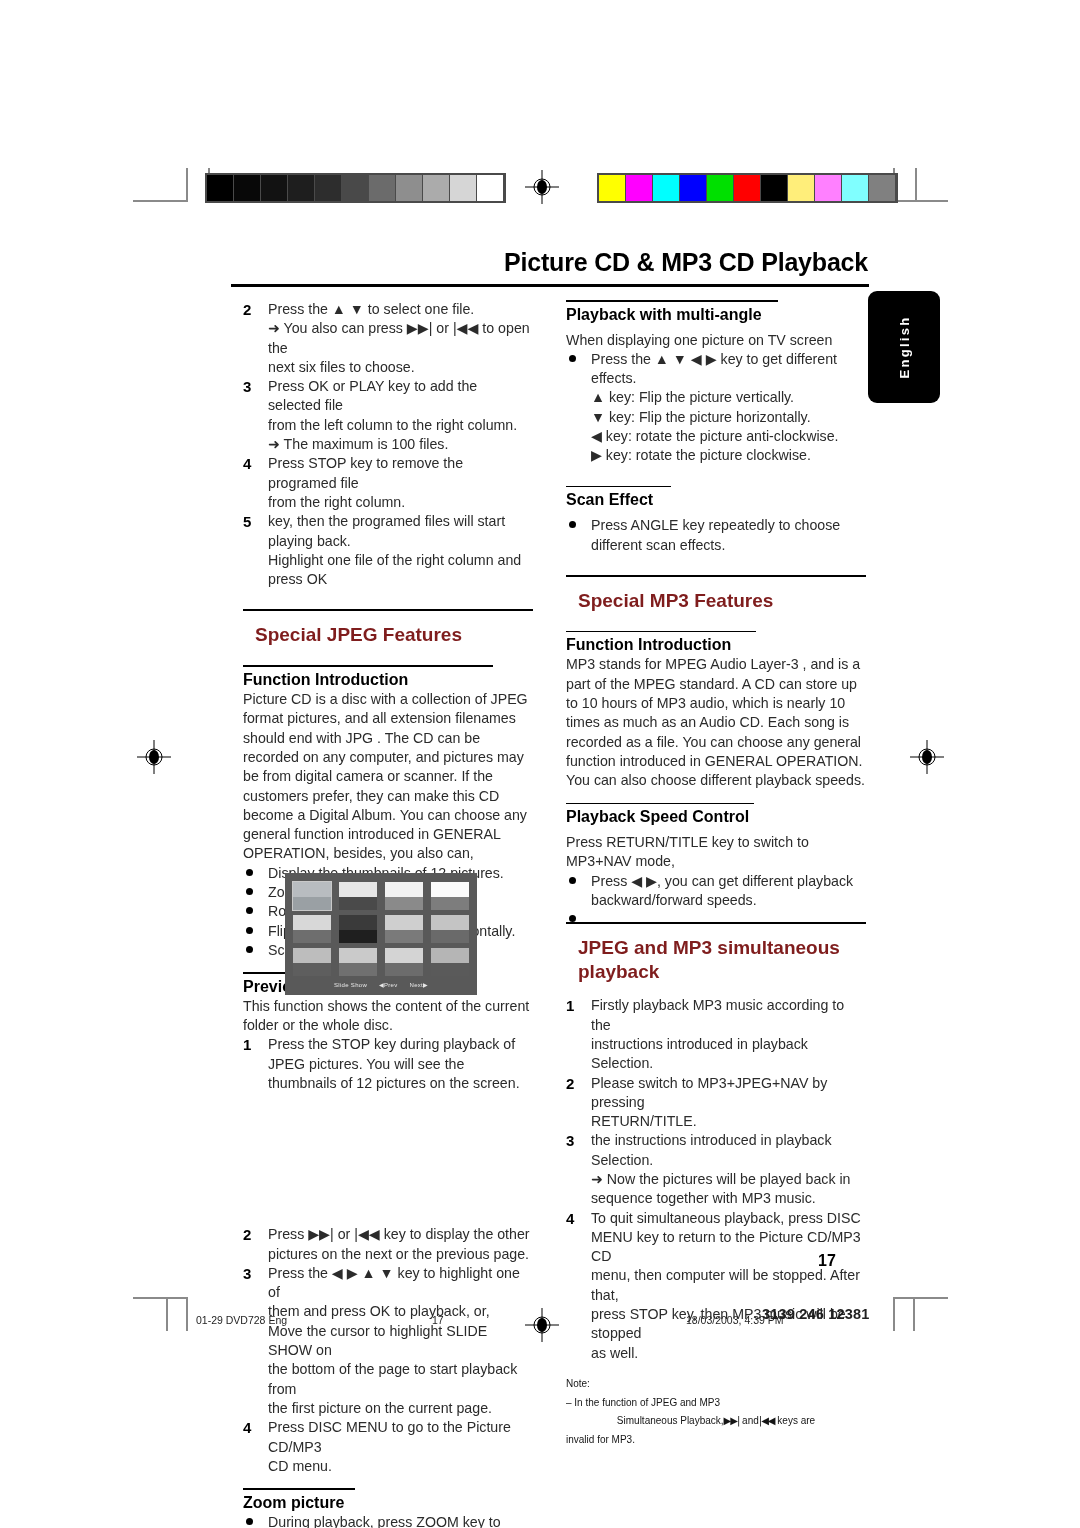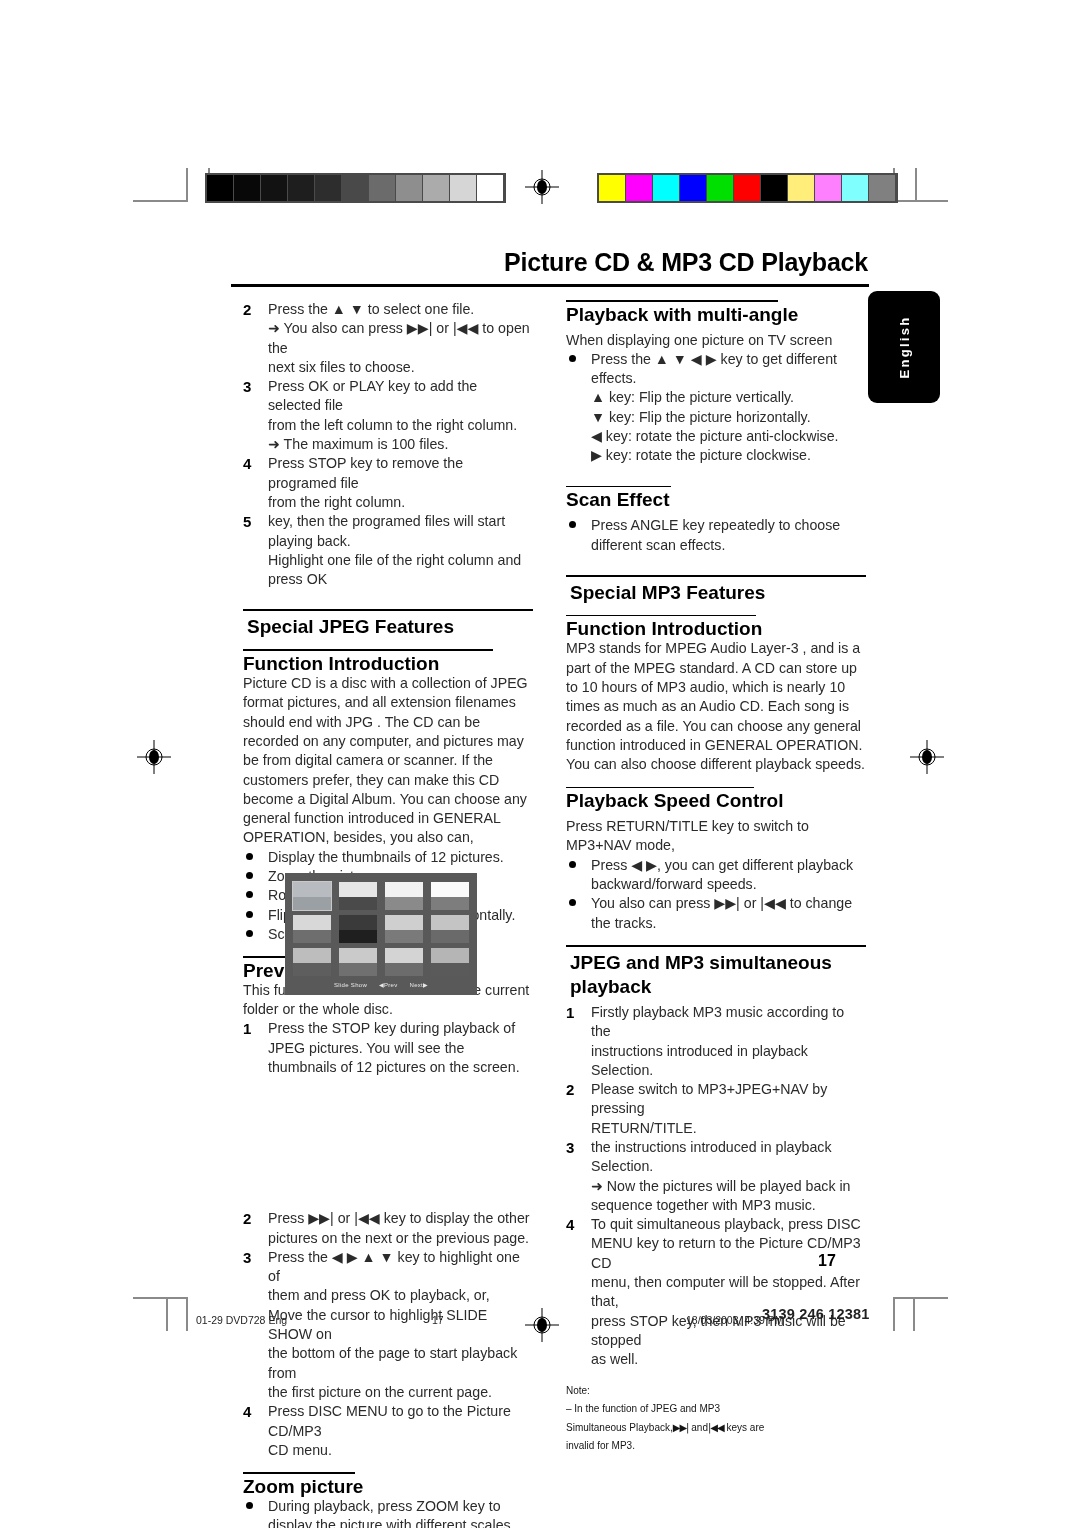--- a/index.html
+++ b/index.html
@@ -84,26 +84,26 @@
   .p {
     font-size: 14.2px;
     line-height: 19.3px;
     color: #2b2b2b;
     margin: 0;
   }
 
   .h1 {
     font-size: 19px;
     font-weight: bold;
-    color: #000000;
-    margin: 4px;
+    color: #7f1d1d;
+    margin: 12px;
     line-height: 24px;
   }
   .h2 {
-    font-size: 19px;
+    font-size: 16px;
     font-weight: bold;
     color: #000;
     margin: 0;
     line-height: 21px;
   }
   .rule-h1 { height: 2px; background: #000; margin: 0 0 3px 0; }
   .rule-h2 { height: 1.6px; background: #000; margin: 0 0 2px 0; }
 
   
   .steps { margin: 0; padding: 0; list-style: none; }
@@ -174,21 +174,21 @@
     letter-spacing: 0.3px;
   }
   .tv-menu span { margin: 0 6px; }
 
   
   .note {
     font-size: 10px;
     line-height: 18.6px;
     color: #151515;
   }
-  .note .overlap { position: relative; white-space: nowrap; }
+  .note .overlap { position: relative; white-space: nowrap; text-align: center; }
 
   
   .pageno {
     position: absolute;
     left: 818px; top: 1252px;
     font-size: 16px;
     font-weight: bold;
     color: #000;
   }
   .footer { position: absolute; font-size: 10.5px; color: #1f1f1f; }
@@ -459,21 +459,21 @@
     <div class="h2">Function Introduction</div>
     <p class="p"> MP3  stands for  MPEG Audio Layer-3 , and is a part of the MPEG standard. A CD can store up to 10 hours of MP3 audio, which is nearly 10 times as much as an Audio CD. Each song is recorded as a file. You can choose any general function introduced in GENERAL OPERATION. You can also choose different playback speeds.</p>
 
     <div class="gap-m"></div>
     <div class="rule-h2" style="width:188px;"></div>
     <div class="h2">Playback Speed Control</div>
     <div class="gap-s"></div>
     <p class="p">Press RETURN/TITLE key to switch to MP3+NAV mode,</p>
     <ul class="bullets" id="speedBullets">
         <li class="bullet p"><span class="dot"></span><span>Press ◀ ▶, you can get different playback backward/forward speeds.</span></li>
-        <li class="bullet p"><span class="dot"></span><span>You also can press ▶▶| or |◀◀ to change the tracks.</span></li>
+        <li class="bullet p"><span class="dot"></span></li>
       </ul>
 
     <div class="gap-m"></div>
     <div class="rule-h1"></div>
     <div class="h1" style="width:270px;">JPEG and MP3 simultaneous playback</div>
     <ul class="steps" id="simulSteps">
         <li class="step">
           <span class="num">1</span>
           <span class="p sub">Firstly playback MP3 music according to the</span>
           <span class="p sub">instructions introduced in playback Selection.</span>

